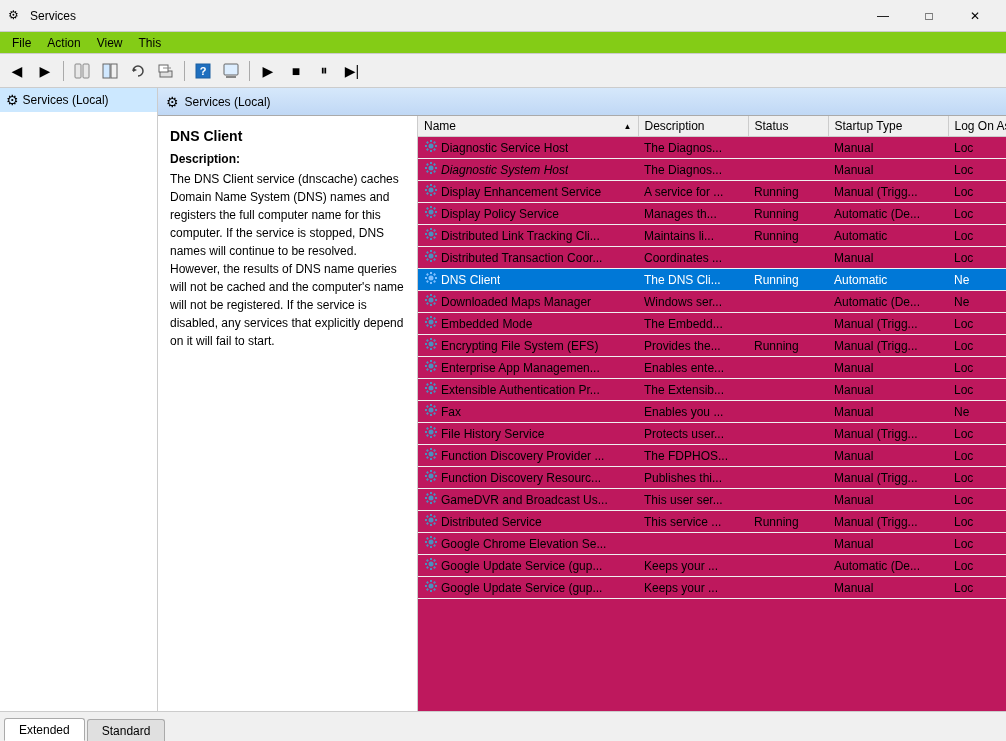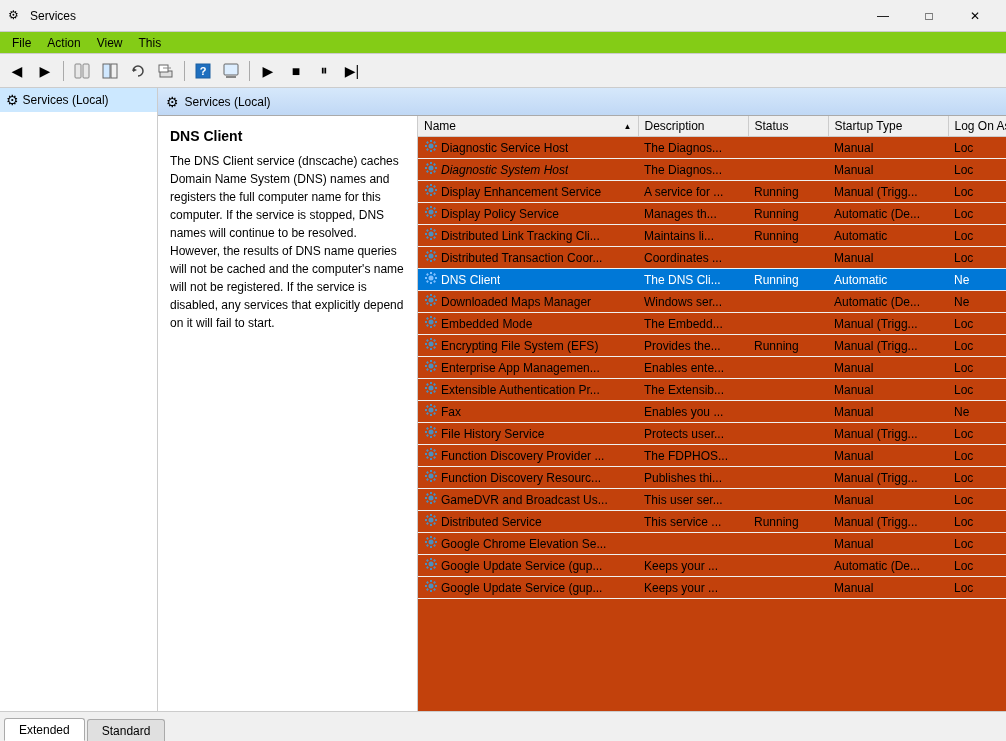--- a/index.html
+++ b/index.html
@@ -175,21 +175,21 @@
     .desc-text {
       font-size: 12px;
       line-height: 1.5;
       color: #000;
     }
 
     
     .services-list {
       flex: 1;
       overflow: auto;
-      background: #c2410c;
+      background: #be185d;
     }
 
     .services-table {
       width: 100%;
       border-collapse: collapse;
       table-layout: fixed;
     }
 
     .services-table thead tr {
       background: #f0f0f0;
@@ -355,20 +355,21 @@
 
     <div class="panel-header">
       <span class="panel-header-icon">⚙</span>
       <span class="panel-header-title">Services (Local)</span>
     </div>
 
     <div class="split-content">
 
       <div class="description-pane">
         <div class="desc-title">DNS Client</div>
+        <div class="desc-label">Description:</div>
         <div class="desc-text">The DNS Client service (dnscache) caches Domain Name System (DNS) names and registers the full computer name for this computer. If the service is stopped, DNS names will continue to be resolved. However, the results of DNS name queries will not be cached and the computer's name will not be registered. If the service is disabled, any services that explicitly depend on it will fail to start.</div>
       </div>
 
       <div class="services-list">
         <table class="services-table">
           <thead>
             <tr>
               <th class="col-name">
                 <div class="header-sort-col">Name <span class="sort-indicator">▲</span></div>
               </th>

